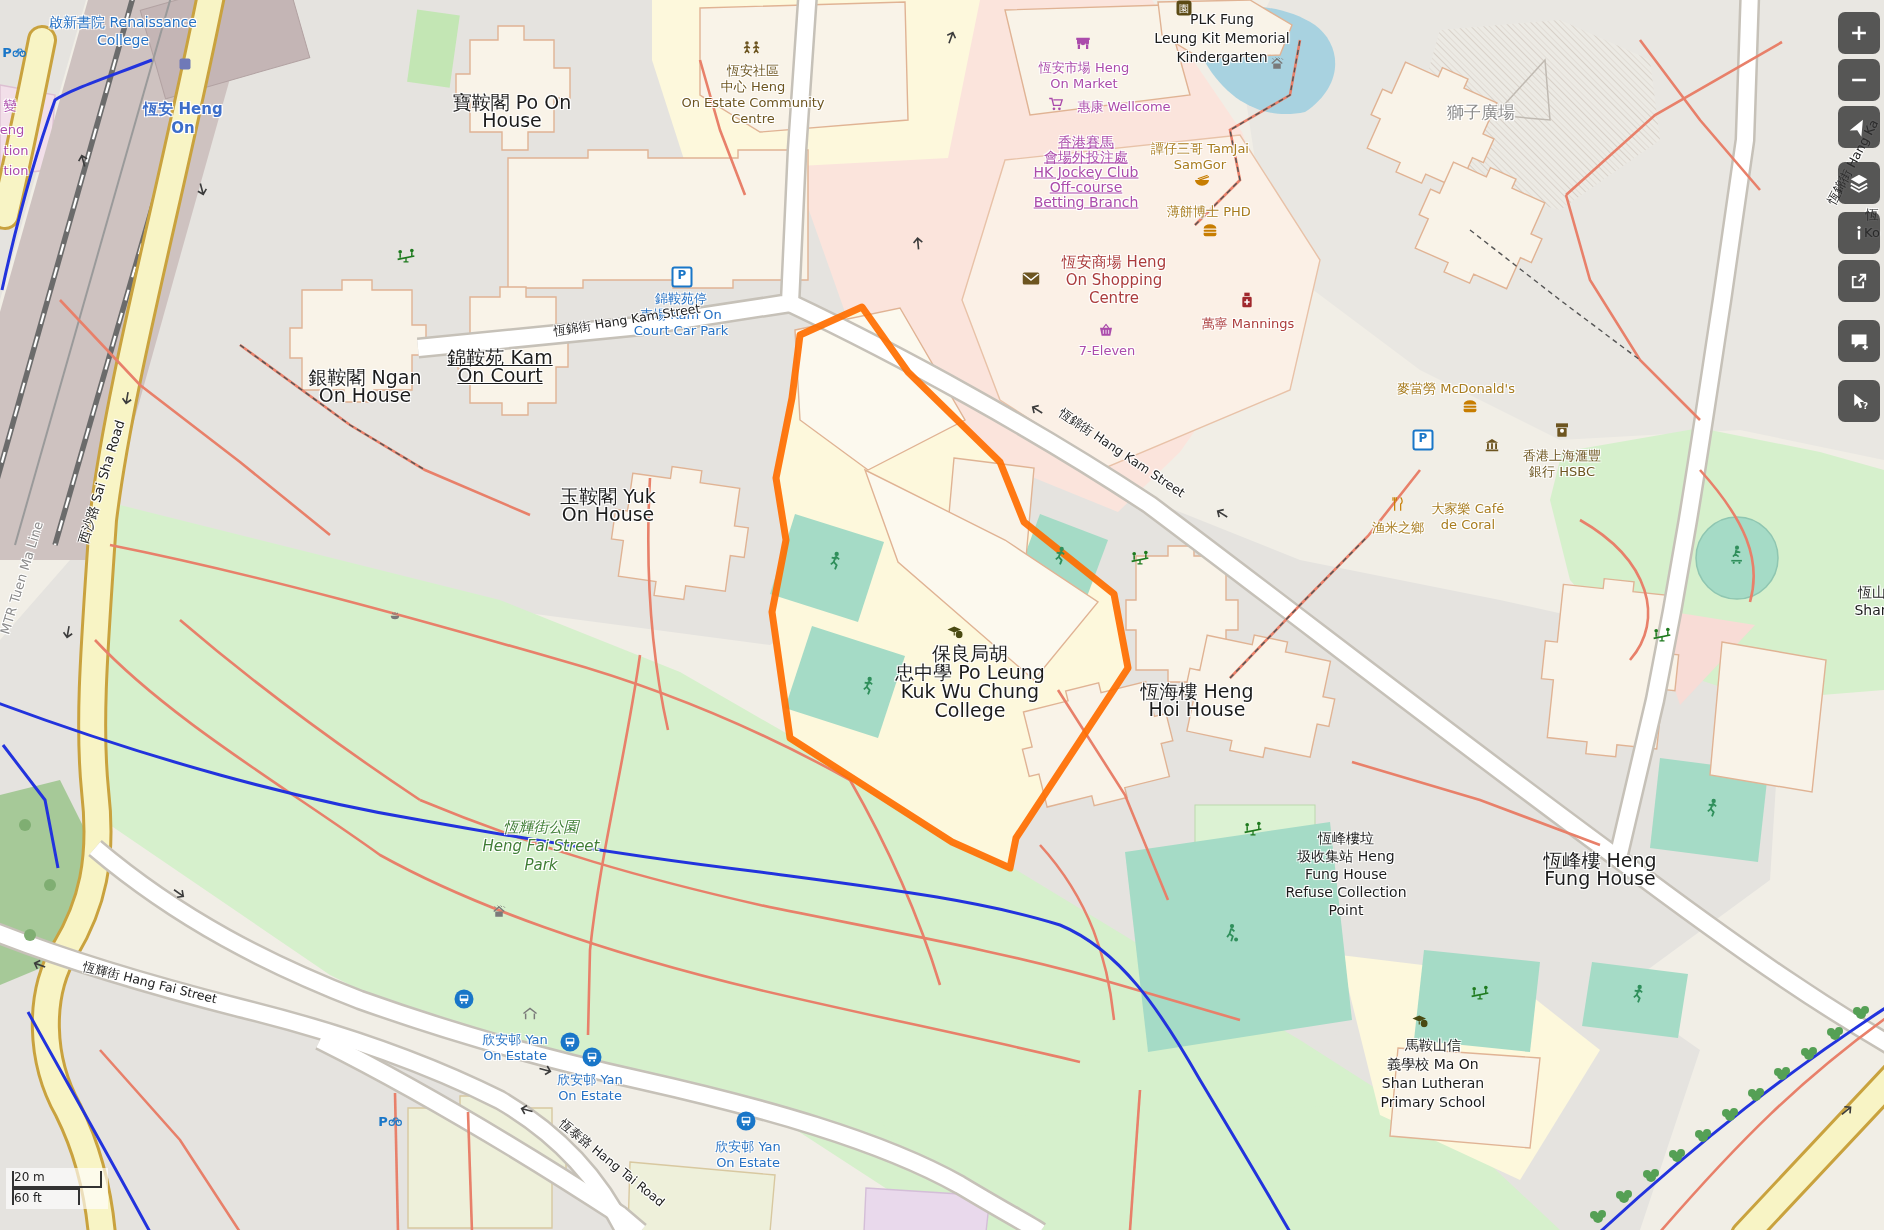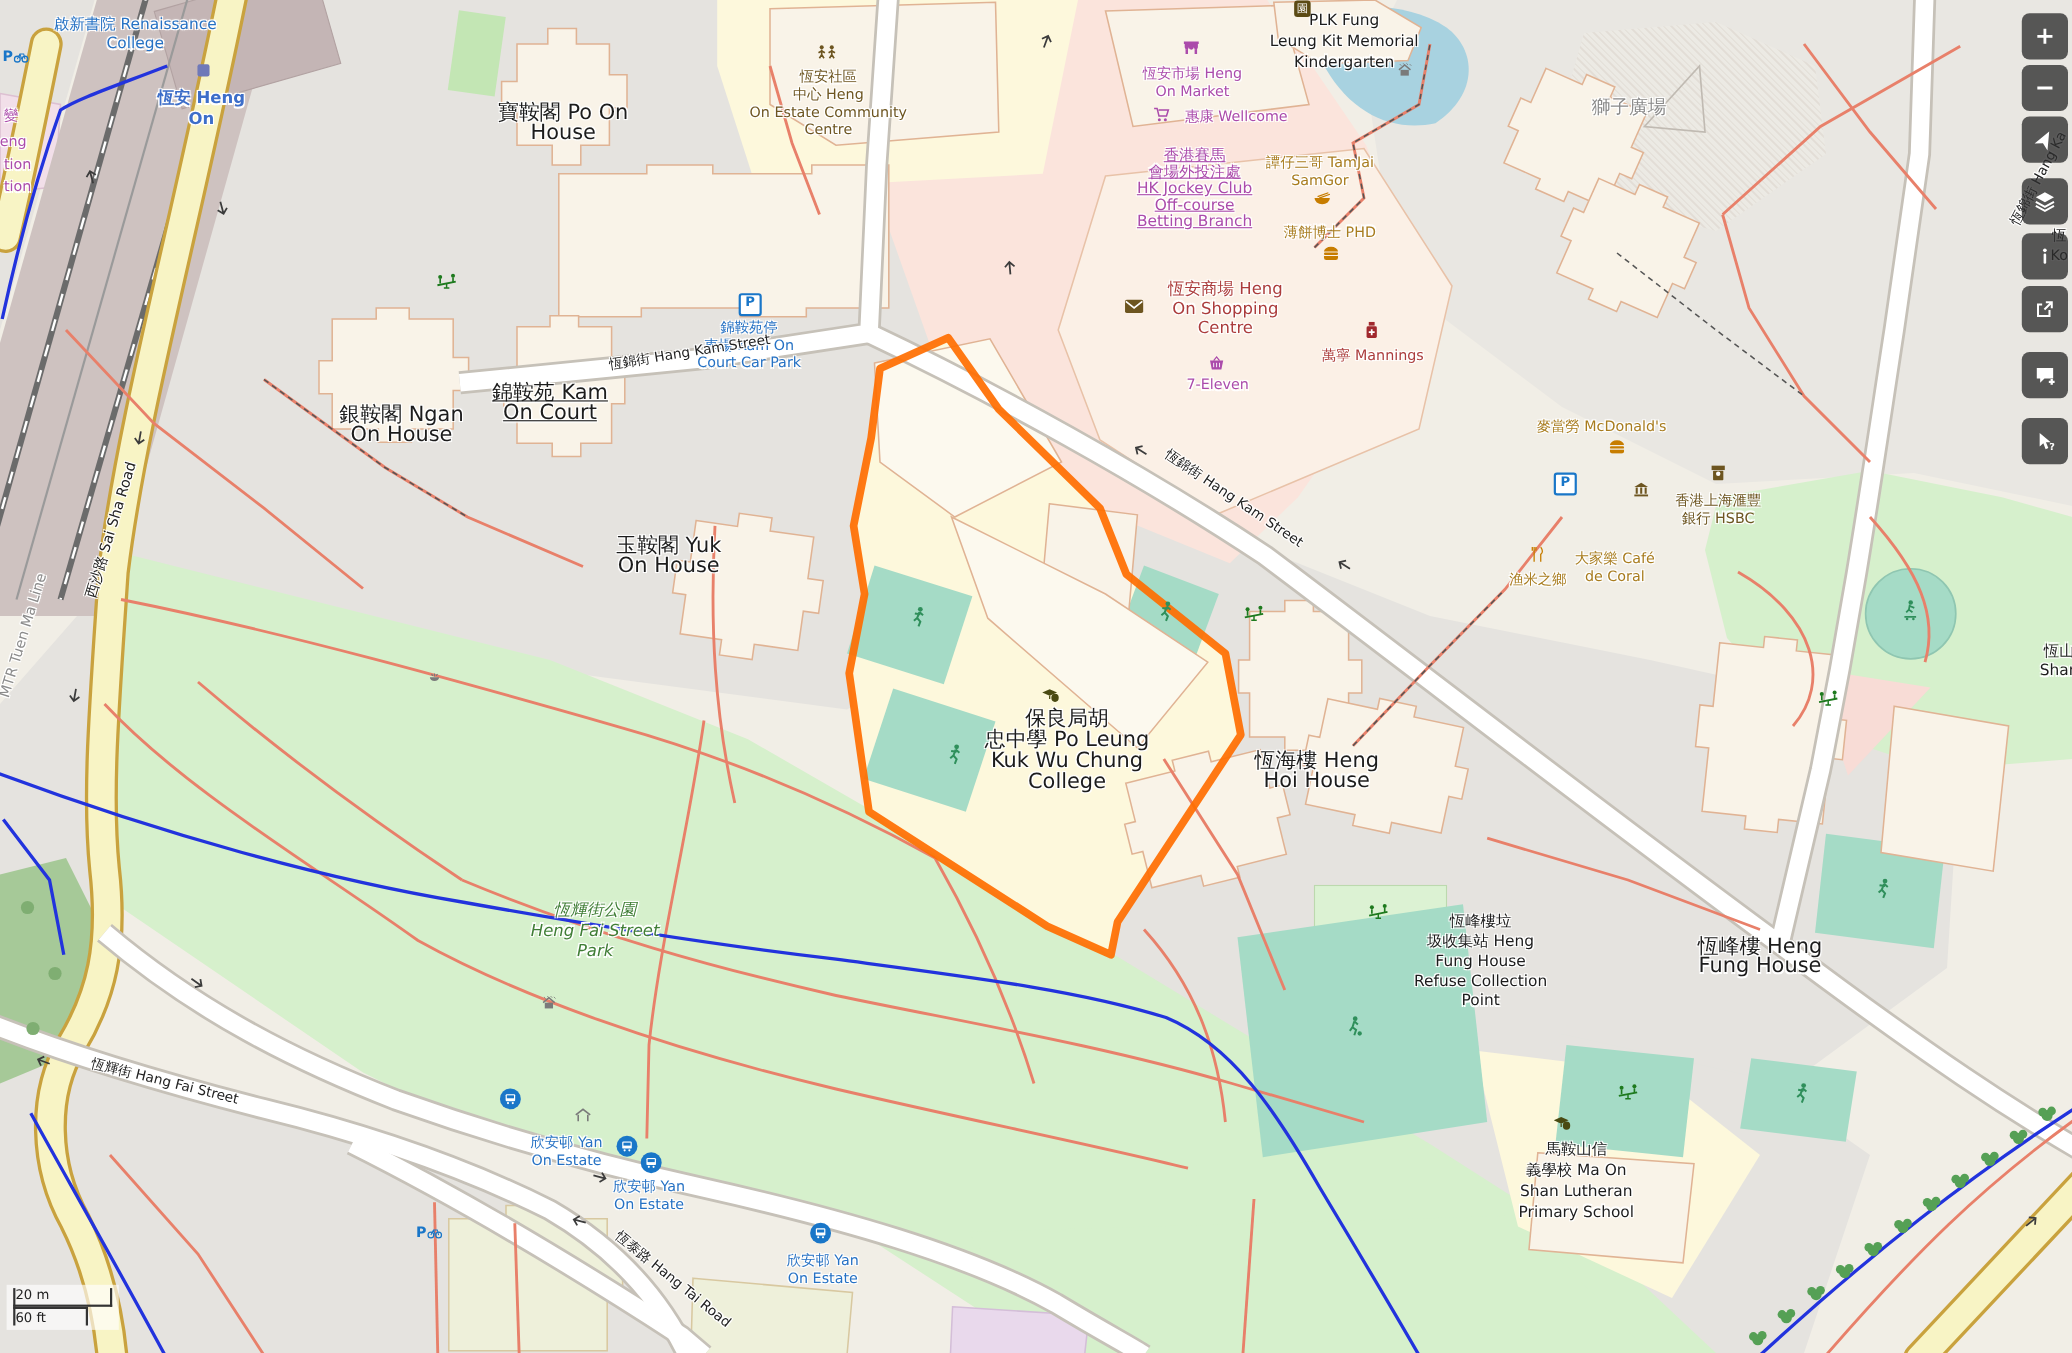--- a/index.html
+++ b/index.html
@@ -5,21 +5,21 @@
   html,body{margin:0;padding:0;background:#ddd;}
   #stage{position:relative;width:1884px;height:1230px;overflow:hidden;
          font-family:"DejaVu Sans","Liberation Sans",sans-serif;background:#f1eee6;}
   #base{position:absolute;left:0;top:0;}
   #labels{position:absolute;left:0;top:0;width:100%;height:100%;pointer-events:none;}
   .lbl{position:absolute;transform:translate(-50%,-50%);text-align:center;white-space:nowrap;
        font-size:13px;line-height:16px;color:#1c1c1c;
        text-shadow:-1px -1px 0 #fff,1px -1px 0 #fff,-1px 1px 0 #fff,1px 1px 0 #fff,0 0 3px #fff;}
   .place{font-size:19px;line-height:18px;}
   .blue{color:#2571c4;}
-  .station{color:#3d6ec9;font-weight:bold;font-size:15px;}
+  .station{color:#3d6ec9;font-weight:bold;font-size:15px;margin-top:20px;}
   .purple{color:#ab4bab;}
   .amber{color:#a87c1e;}
   .brown{color:#6d5520;}
   .red{color:#ab3c3c;}
   .green{color:#3f7d35;}
   .gray{color:#8b8b8b;}
   .road{font-size:12.5px;color:#222;}
   .icon{position:absolute;transform:translate(-50%,-50%);}
   .ctl{position:absolute;right:4px;width:42px;height:42px;background:rgba(45,45,45,.78);
        border-radius:7px;display:flex;align-items:center;justify-content:center;cursor:pointer;}
@@ -340,21 +340,21 @@
         <div>萬寧 Mannings</div>
       </div>
       <div class="lbl purple" style="left: 1107px; top: 351px; transform: translate(-50%, -50%);">
         <div>7-Eleven</div>
       </div>
       <div class="lbl place" style="left: 1222px; top: 38px; font-size: 14px; line-height: 19px; transform: translate(-50%, -50%);">
         <div>PLK Fung</div>
         <div>Leung Kit Memorial</div>
         <div>Kindergarten</div>
       </div>
-      <div class="lbl gray" style="left: 1481px; top: 98px; font-size: 17px; transform: translate(-50%, -50%);">
+      <div class="lbl gray" style="left: 1481px; top: 112px; font-size: 17px; transform: translate(-50%, -50%);">
         <div>獅子廣場</div>
       </div>
       <div class="lbl amber" style="left: 1456px; top: 389px; transform: translate(-50%, -50%);">
         <div>麥當勞 McDonald's</div>
       </div>
       <div class="lbl brown" style="left: 1562px; top: 464px; font-size: 13px; line-height: 16px; transform: translate(-50%, -50%);">
         <div>香港上海滙豐</div>
         <div>銀行 HSBC</div>
       </div>
       <div class="lbl amber" style="left: 1398px; top: 528px; transform: translate(-50%, -50%);">

